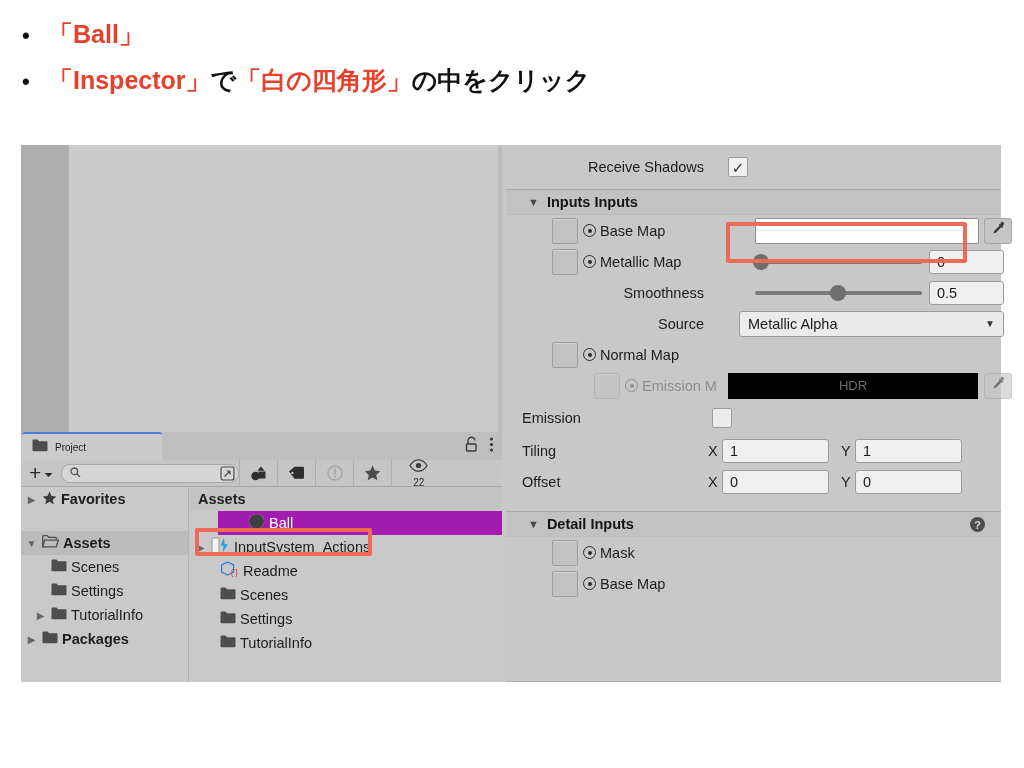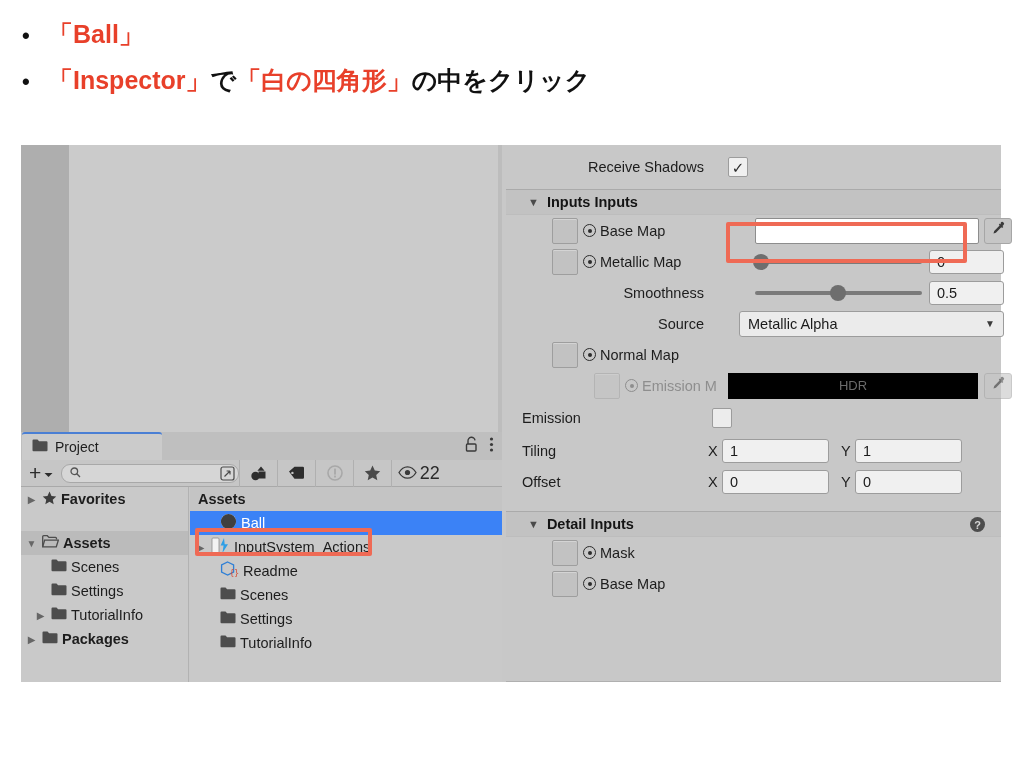--- a/index.html
+++ b/index.html
@@ -59,21 +59,21 @@
     position: absolute; left: 0; top: 0; width: 481px; height: 28px;
     background: #bfbfbf;
   }
   .proj-tab {
     position: absolute; left: 1px; top: 0; width: 140px; height: 28px;
     background: #cbcbcb;
     border-top: 2px solid #4a7fd4;
     border-top-left-radius: 3px; border-top-right-radius: 3px;
     display: flex; align-items: center; padding-left: 10px; gap: 7px;
   }
-  .proj-tab-label { font-size: 14px; color: #1e1e1e; }
+  .proj-tab-label { font-size: 10px; color: #1e1e1e; }
   .tab-right-icons {
     position: absolute; right: 8px; top: 4px;
     display: flex; align-items: center; gap: 10px;
   }
 
   .proj-toolbar {
     position: absolute; left: 0; top: 28px; width: 481px; height: 27px;
     background: #c6c6c6;
     display: flex; align-items: center; gap: 0px;
     border-bottom: 1px solid #a9a9a9;
@@ -92,21 +92,21 @@
     margin-left: 4px;
   }
   .search-expand {
     position: absolute; right: 1px; top: 0px; width: 19px; height: 17px;
     display:flex; align-items:center; justify-content:center;
   }
   .tb-btn {
     width: 38px; height: 27px; display: flex; align-items: center;
     justify-content: center; border-left: 1px solid #b0b0b0;
   }
-  .tb-btn.eye { width: 54px; gap: 3px; font-size: 18px; color: #2b2b2b; }
+  .tb-btn.eye { width: 54px; gap: 3px; font-size: 10px; color: #2b2b2b; flex-direction: column; }
 
   .proj-body { position: absolute; left: 0; top: 55px; width: 481px; height: 195px; }
   .proj-tree {
     position: absolute; left: 0; top: 0; width: 168px; height: 195px;
     background: #c9c9c9; border-right: 1px solid #b2b2b2;
   }
   .tree-row {
     height: 24px; display: flex; align-items: center;
     font-size: 14.5px; color: #1d1d1d; padding-left: 4px; gap: 4px;
   }
@@ -120,21 +120,21 @@
     background: #c9c9c9;
   }
   .list-head {
     height: 24px; display:flex; align-items:center; padding-left: 8px;
     font-size: 14.5px; font-weight: bold; color: #1d1d1d; background:#c4c4c4;
   }
   .list-row {
     height: 24px; display: flex; align-items: center;
     font-size: 14.5px; color: #1d1d1d; padding-left: 4px; gap: 4px;
   }
-  .list-row.selected { background: #3b82f6; color: #ffffff; }
+  .list-row.selected { background: #a21caf; color: #ffffff; margin-left: 28px; }
 
   
   .inspector {
     position: absolute; left: 485px; top: 0; width: 495px; height: 537px;
     background: #c8c8c8;
   }
   .insp-row {
     position: relative; display: flex; align-items: center; height: 31px;
     padding-left: 16px;
   }

